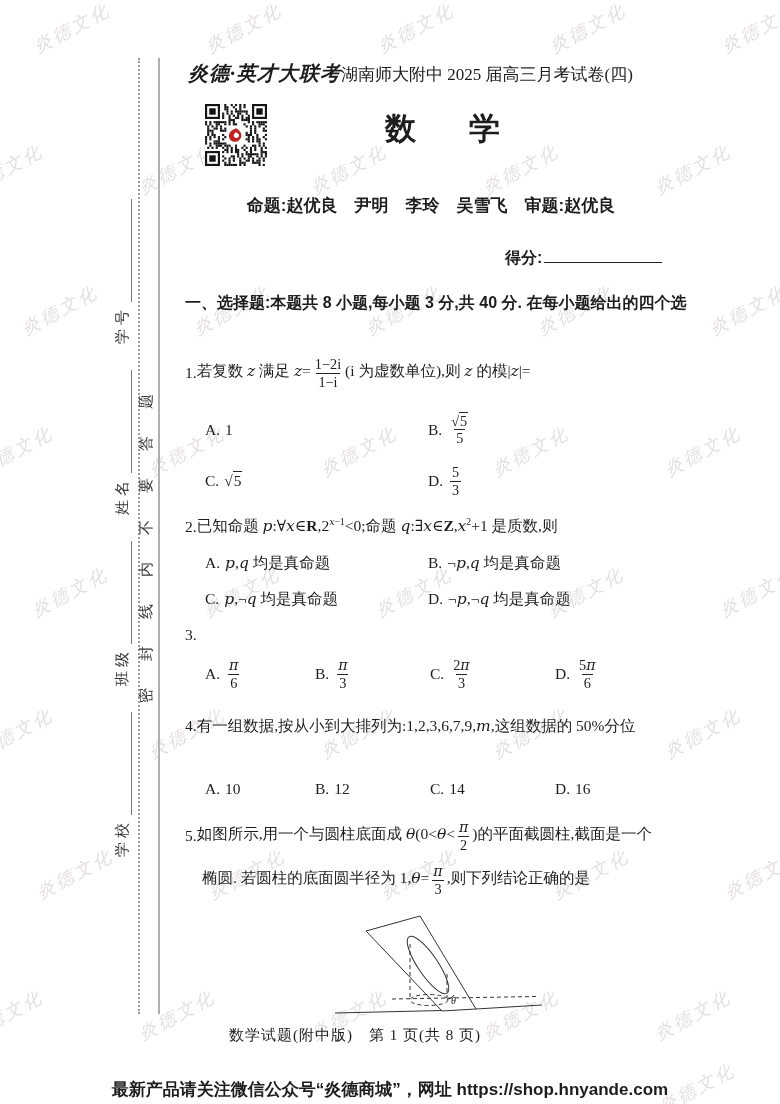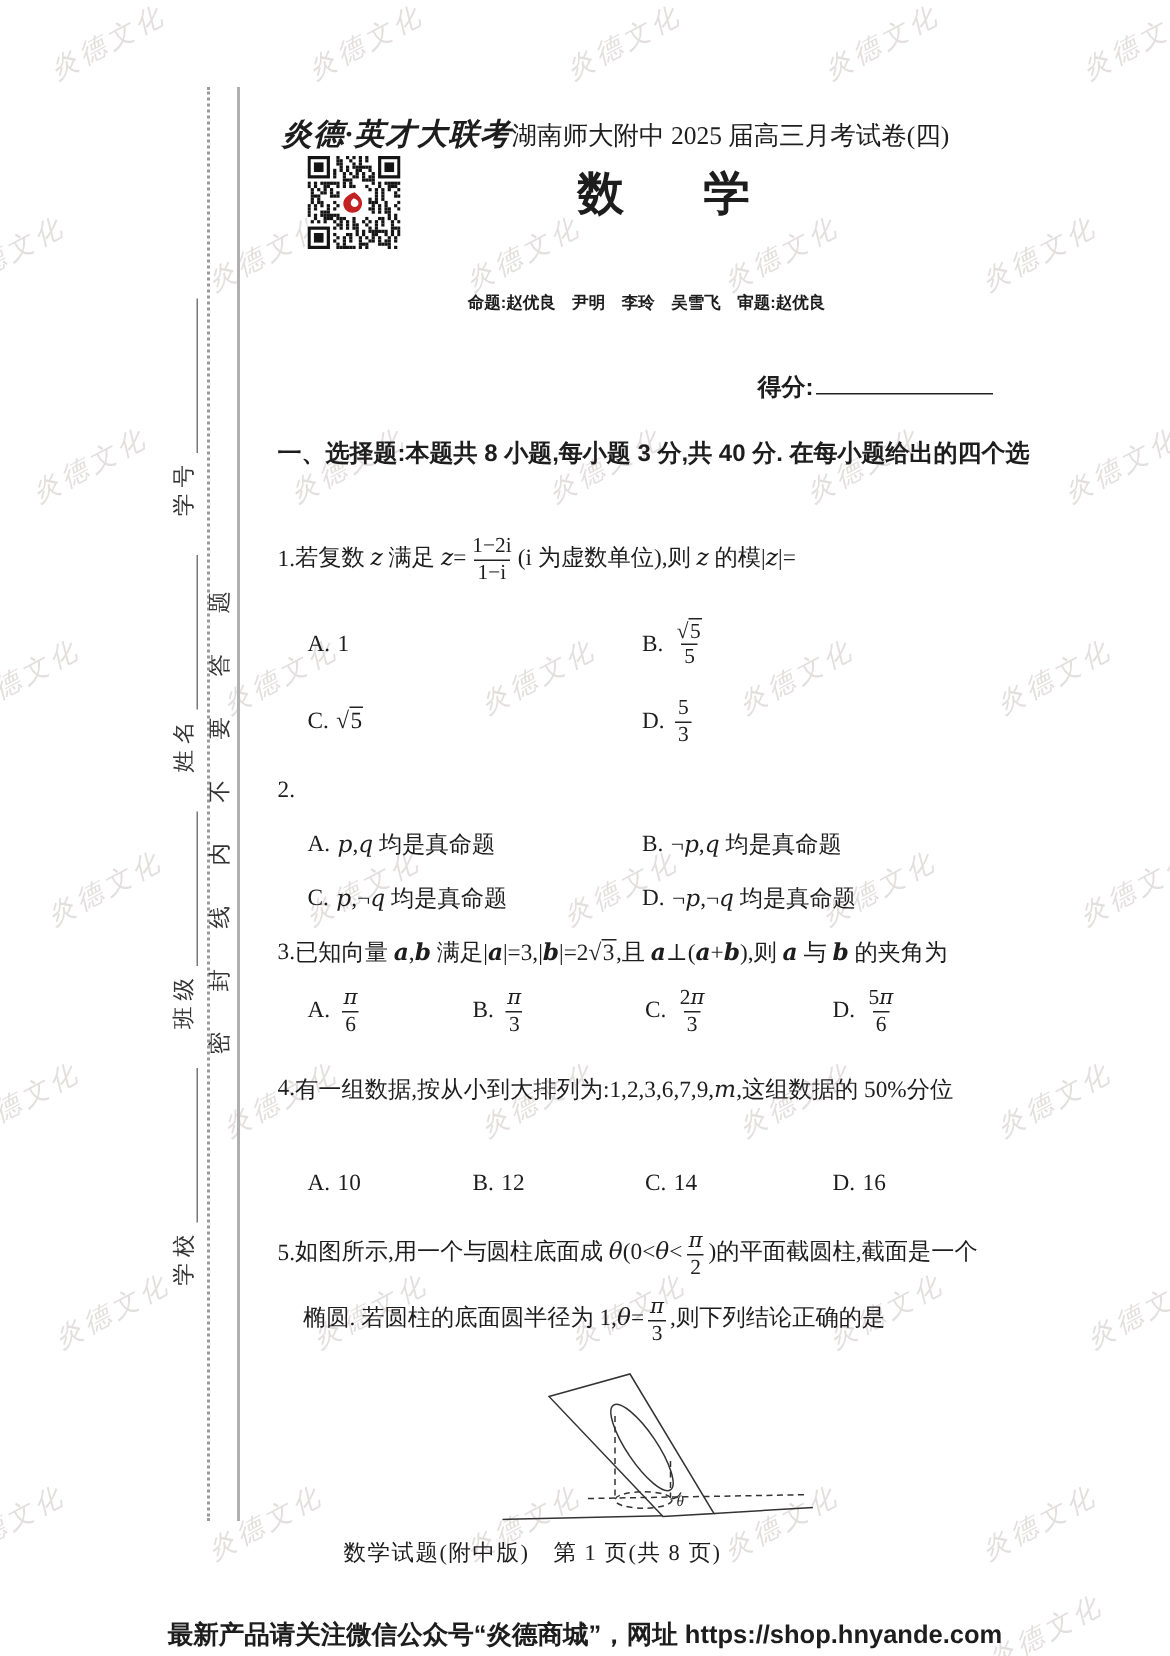--- a/index.html
+++ b/index.html
@@ -14,28 +14,28 @@
   .seal-dotted{position:absolute;left:138px;top:58px;height:956px;border-left:2px dotted #9a9a9a;}
   .seal-solid{position:absolute;left:158px;top:58px;height:956px;border-left:2px solid #b0b0b0;}
   .seal-labels{position:absolute;left:-205px;top:520px;width:648px;height:26px;
                transform:rotate(-90deg);display:flex;align-items:flex-end;white-space:nowrap;font-size:15px;}
   .seal-field{display:flex;align-items:flex-end;margin-right:26px;}
   .seal-field .fld{letter-spacing:4px;color:#333;}
   .seal-field .blank{display:inline-block;width:103px;border-bottom:1px solid #777;height:3px;margin-left:4px;}
   .seal-phrase{position:absolute;left:-25px;top:519px;width:346px;height:22px;transform:rotate(-90deg);
                font-size:15px;letter-spacing:27px;white-space:nowrap;color:#333;}
   
-  .hd-title{position:absolute;top:60px;left:188px;width:492px;white-space:nowrap;margin-top:16px;}
+  .hd-title{position:absolute;top:60px;left:188px;width:492px;white-space:nowrap;}
   .brand{font-weight:bold;font-style:italic;font-size:20px;letter-spacing:1px;}
   .exam{font-size:17px;}
   .qr{position:absolute;top:104px;left:205px;width:62px;height:62px;}
   .subject{position:absolute;top:108px;left:363px;font-size:31px;font-weight:bold;letter-spacing:53px;
            white-space:nowrap;font-family:"Liberation Sans","DejaVu Sans",sans-serif;margin-left:22px;}
   .setters{position:absolute;top:194px;left:185px;width:492px;text-align:center;font-weight:bold;
-           font-size:11px;font-family:"Liberation Sans","DejaVu Sans",sans-serif;}
+           font-size:17px;font-family:"Liberation Sans","DejaVu Sans",sans-serif;}
   .duration{position:absolute;top:227px;left:185px;width:492px;text-align:center;font-size:15px;}
   .score{position:absolute;top:248px;left:505px;font-size:16px;font-weight:bold;
          font-family:"Liberation Sans","DejaVu Sans",sans-serif;}
   .score-blank{display:inline-block;width:118px;border-bottom:1.2px solid #222;height:14px;margin-left:2px;}
   
   .section-head{position:absolute;top:278px;left:185px;width:498px;font-weight:bold;font-size:16px;
                 line-height:49px;font-family:"Liberation Sans","DejaVu Sans",sans-serif;white-space:nowrap;}
   .q{position:absolute;left:185px;width:498px;font-size:15.5px;}
   .qline{display:flex;align-items:center;white-space:nowrap;height:30px;}
   .qline.tall{height:42px;}
@@ -461,20 +461,21 @@
                 <span class="num">5</span>
                 <span class="den">3</span>
               </span></span>
           </div>
       </div>
     </div>
 
     <div class="q" style="top:512px">
       <div class="qline">
           <span class="qnum">2.</span>
+          <span>已知命题 <span class="m-i">p</span>:∀<span class="m-i">x</span>∈<span class="m-bb">R</span>,2<sup><span class="m-i">x</span>−1</sup>&lt;0;命题 <span class="m-i">q</span>:∃<span class="m-i">x</span>∈<span class="m-bb">Z</span>,<span class="m-i">x</span><sup>2</sup>+1 是质数,则</span>
         </div>
     </div>
     <div class="opts" style="top:545px">
       <div class="opt-row" style="height:36px">
         <div class="opt w2">
             <span class="opt-label">A.</span>
             <span><span class="m-i">p</span>,<span class="m-i">q</span> 均是真命题</span>
           </div>
         <div class="opt">
             <span class="opt-label">B.</span>
@@ -489,21 +490,20 @@
         <div class="opt">
             <span class="opt-label">D.</span>
             <span>¬<span class="m-i">p</span>,¬<span class="m-i">q</span> 均是真命题</span>
           </div>
       </div>
     </div>
 
     <div class="q" style="top:620px">
       <div class="qline">
           <span class="qnum">3.</span>
-          <span>已知向量 <span class="m-bi">a</span>,<span class="m-bi">b</span> 满足|<span class="m-bi">a</span>|=3,|<span class="m-bi">b</span>|=2<span class="sqrt">√<span class="rad">3</span></span>,且 <span class="m-bi">a</span>⊥(<span class="m-bi">a</span>+<span class="m-bi">b</span>),则 <span class="m-bi">a</span> 与 <span class="m-bi">b</span> 的夹角为</span>
         </div>
     </div>
     <div class="opts" style="top:652px">
       <div class="opt-row" style="height:44px">
         <div class="opt w4a">
             <span class="opt-label">A.</span>
             <span><span class="frac">
                 <span class="num"><span class="m-i">π</span></span>
                 <span class="den">6</span>
               </span></span>

